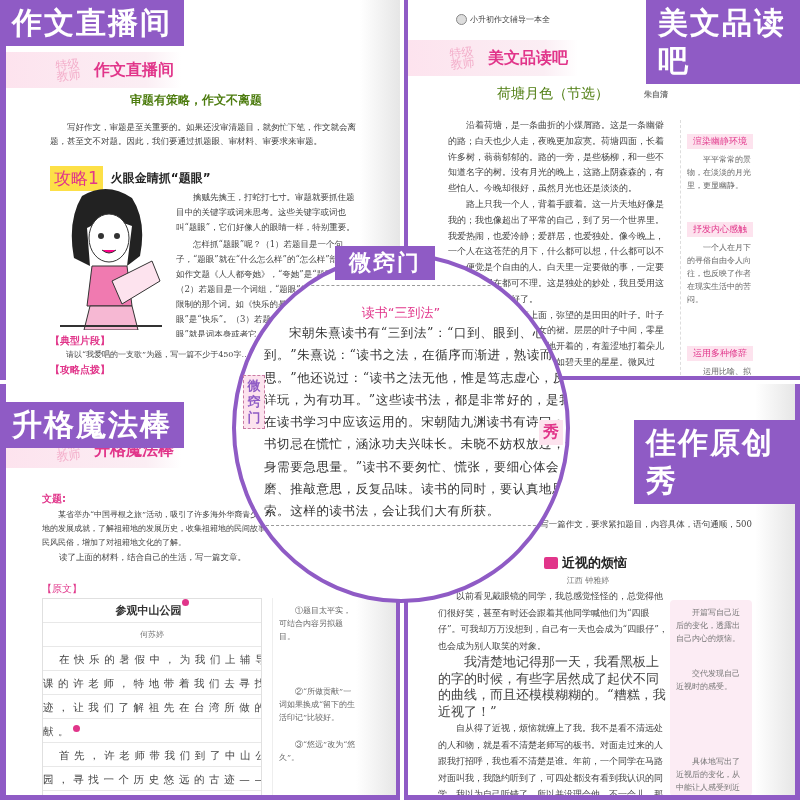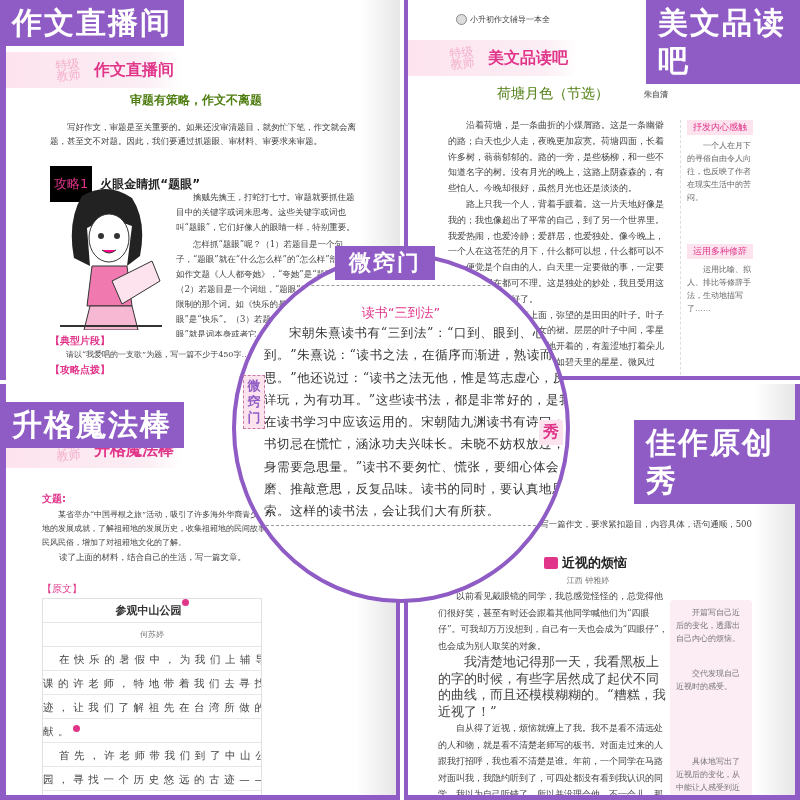--- a/index.html
+++ b/index.html
@@ -53,21 +53,21 @@
 
 <div class="quad q-tl">
   <div class="page-shadow-r" style="right:0;"></div>
   <div class="banner" style="left:0; top:52px; width:175px;">
     <span class="teacher-mark">特级教师</span>
     <span class="banner-title">作文直播间</span>
   </div>
   <div class="ptitle" style="left:40px; top:92px; width:300px; font-size:12px;">审题有策略，作文不离题</div>
   <div class="body-text" style="left:44px; top:120px; width:308px; font-size:8.5px; line-height:14px;">写好作文，审题是至关重要的。如果还没审清题目，就匆忙下笔，作文就会离题，甚至文不对题。因此，我们要通过抓题眼、审材料、审要求来审题。</div>
   <div style="position:absolute; left:44px; top:166px; display:flex; align-items:center; gap:8px;">
-    <span style="background:#000000; color:#e1358a; font-family:'DejaVu Sans',sans-serif; font-size:13px; padding:9px 4px;">攻略1</span>
+    <span style="background:#fde047; color:#e1358a; font-family:'DejaVu Sans',sans-serif; font-size:17px; padding:1px 4px;">攻略1</span>
     <span style="font-family:'DejaVu Sans',sans-serif; font-weight:bold; font-size:12px; color:#222;">火眼金睛抓“题眼”</span>
   </div>
 
   <svg class="girl" style="left:46px; top:186px;" width="110" height="144" viewBox="0 0 110 144">
     <path d="M30 10 Q55 -5 80 12 Q95 35 88 70 L75 80 L80 40 Q55 30 35 42 L38 80 L22 72 Q15 35 30 10 Z" fill="#222"></path>
     <ellipse cx="57" cy="52" rx="20" ry="24" fill="#fff" stroke="#333"></ellipse>
     <circle cx="49" cy="50" r="3" fill="#333"></circle>
       <circle cx="65" cy="50" r="3" fill="#333"></circle>
     <path d="M50 64 Q57 70 64 64" stroke="#333" fill="#f08"></path>
     <path d="M40 80 L75 80 L80 120 L35 120 Z" fill="#f07ab0" stroke="#333"></path>
@@ -93,20 +93,24 @@
     <span class="banner-title">美文品读吧</span>
   </div>
   <div class="ptitle" style="left:30px; top:85px; width:230px; font-size:14px; font-weight:normal;">荷塘月色（节选）</div>
   <div class="small" style="position:absolute; left:30px; top:89px; width:230px; text-align:right;font-weight:bold;">朱自清</div>
   <div style="position:absolute; left:40px; top:118px; width:224px; height:250px; overflow:hidden;">
     <p class="body-text" style="position:static; font-size:9px; line-height:15.8px;">沿着荷塘，是一条曲折的小煤屑路。这是一条幽僻的路；白天也少人走，夜晚更加寂寞。荷塘四面，长着许多树，蓊蓊郁郁的。路的一旁，是些杨柳，和一些不知道名字的树。没有月光的晚上，这路上阴森森的，有些怕人。今晚却很好，虽然月光也还是淡淡的。</p>
     <p class="body-text" style="position:static; font-size:9px; line-height:15.8px;">路上只我一个人，背着手踱着。这一片天地好像是我的；我也像超出了平常的自己，到了另一个世界里。我爱热闹，也爱冷静；爱群居，也爱独处。像今晚上，一个人在这苍茫的月下，什么都可以想，什么都可以不想，便觉是个自由的人。白天里一定要做的事，一定要说的话，现在都可不理。这是独处的妙处，我且受用这无边的荷香月色好了。</p>
     <p class="body-text" style="position:static; font-size:9px; line-height:15.8px;">曲曲折折的荷塘上面，弥望的是田田的叶子。叶子出水很高，像亭亭的舞女的裙。层层的叶子中间，零星地点缀着些白花，有袅娜地开着的，有羞涩地打着朵儿的；正如一粒粒的明珠，又如碧天里的星星。微风过处，送来缕缕清香，仿佛远处高楼上渺茫的歌声似的。这时候叶子与花也有一丝的颤动，像闪电般，霎时传过……</p>
   </div>
   <div class="note-col" style="left:272px; top:120px; width:76px; height:260px;">
+    <div class="note" style="margin-top:14px;">
+      <span class="pink-head">渲染幽静环境</span>
+      <p>平平常常的景物，在淡淡的月光里，更显幽静。</p>
+    </div>
     <div class="note">
       <span class="pink-head">抒发内心感触</span>
       <p>一个人在月下的寻俗自由令人向往，也反映了作者在现实生活中的苦闷。</p>
     </div>
     <div class="note" style="margin-top:40px;">
       <span class="pink-head">运用多种修辞</span>
       <p>运用比喻、拟人、排比等修辞手法，生动地描写了……</p>
     </div>
   </div>
 </div>
@@ -143,20 +147,25 @@
         <span style="font-size:10.5px; letter-spacing:4.6px; line-height:24px; white-space:pre; color:#444;">  首先，许老师带我们到了中山公</span>
       </div>
     <div class="grid-row">
         <span style="font-size:10.5px; letter-spacing:4.6px; line-height:24px; white-space:pre; color:#444;">园，寻找一个历史悠远的古迹——朝</span>
       </div>
     <div class="grid-row">
         <span style="font-size:10.5px; letter-spacing:4.6px; line-height:24px; white-space:pre; color:#444;">阳门，使我们大开眼界。因为我们的</span>
       </div>
 
   </div>
+  <div class="note-col" style="left:266px; top:214px; width:84px; height:200px; border-left:1px solid #eee;">
+    <p style="text-indent:2em; margin-top:6px; margin-bottom:42px;">①题目太平实，可结合内容另拟题目。</p>
+    <p style="text-indent:2em; margin-bottom:14px;">②“所做贡献”一词如果换成“留下的生活印记”比较好。</p>
+    <p style="text-indent:2em;">③“悠远”改为“悠久”。</p>
+  </div>
 </div>
 
 <div class="quad q-br">
   <div class="page-shadow-r" style="right:0;"></div>
   <div class="body-text" style="left:30px; top:132px; width:320px; font-size:8.5px; line-height:16px;">以“近视的烦恼”为题，写一篇作文，要求紧扣题目，内容具体，语句通顺，500字左右。</div>
   <div style="position:absolute; left:136px; top:170px; display:flex; align-items:center; gap:4px;">
     <span style="width:14px; height:12px; background:#e1358a; border-radius:2px;"></span>
     <span style="font-family:'DejaVu Serif',serif; font-weight:bold; font-size:13px; color:#222;">近视的烦恼</span>
   </div>
   <div class="small" style="position:absolute; left:100px; top:191px; width:160px; text-align:center;">江西  钟雅婷</div>

